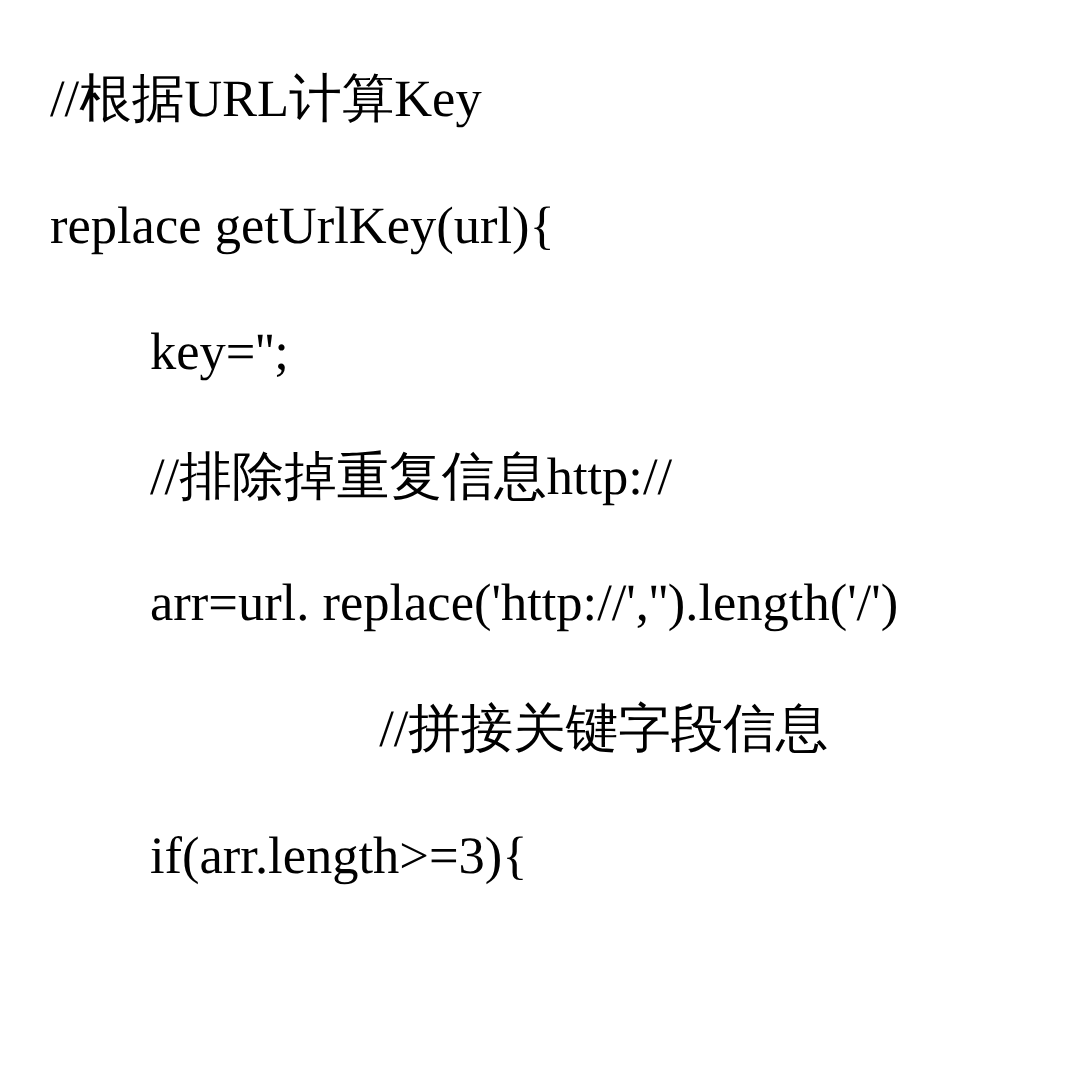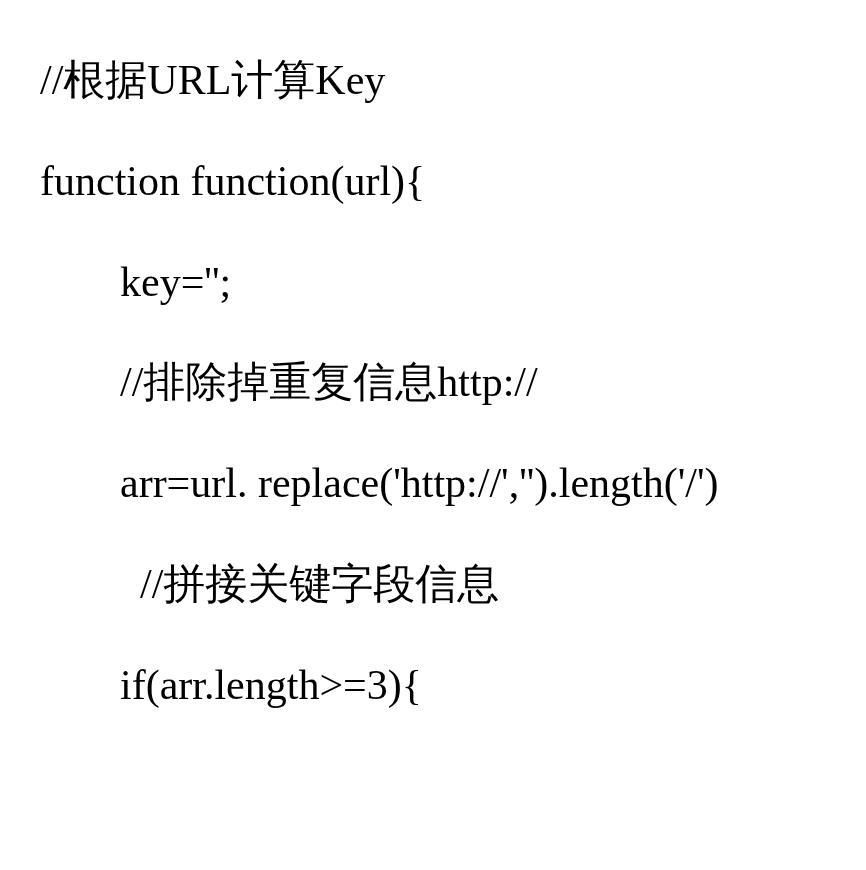--- a/index.html
+++ b/index.html
@@ -14,24 +14,25 @@
       box-sizing: border-box;
     }
     .line {
       white-space: pre;
     }
     .indent1 {
       padding-left: 80px;
     }
     .indent2 {
       padding-left: 100px;
+      text-align: center;
     }
   </style>
 </head>
 <body>
 
 <div class="line">//根据URL计算Key</div>
-<div class="line">function function(url){</div>
+<div class="line">replace getUrlKey(url){</div>
 <div class="line indent1">key='';</div>
 <div class="line indent1">//排除掉重复信息http://</div>
 <div class="line indent1">arr=url. replace('http://','').length('/')</div>
 <div class="line indent2">//拼接关键字段信息</div>
 <div class="line indent1">if(arr.length&gt;=3){</div>
 
 </body></html>

